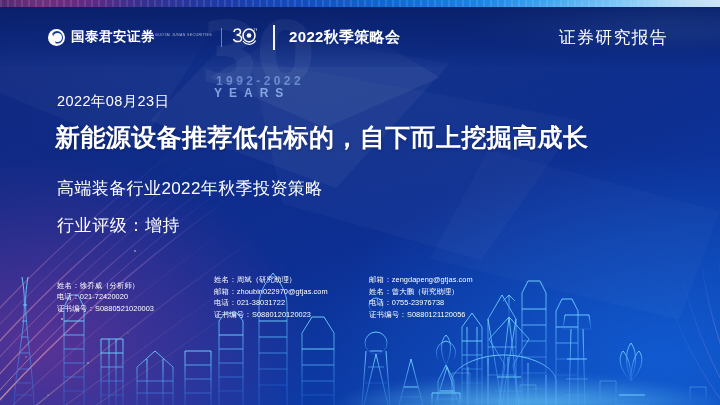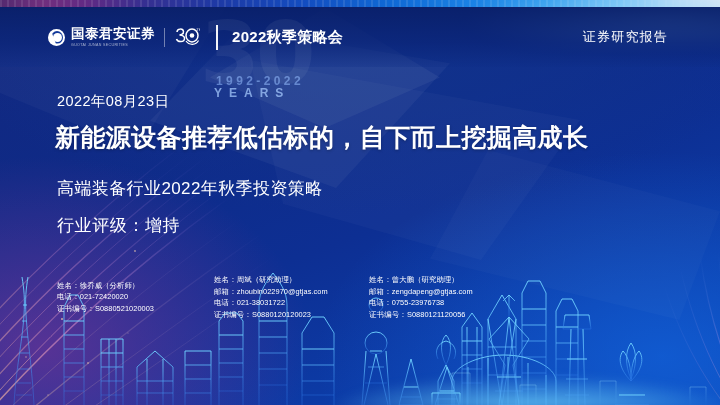--- a/index.html
+++ b/index.html
@@ -80,38 +80,38 @@
     border-radius:50%; background:#fff; z-index:2;
   }
   .brand-cn {
     color:#fff; font-size:13.5px; font-weight:bold; letter-spacing:.5px;
     line-height:1; white-space:nowrap;
   }
   .brand-en {
     color:rgba(255,255,255,.62); font-size:3.6px; letter-spacing:.35px;
     margin-top:2.5px; white-space:nowrap; transform:scaleY(1.1);
   }
-  .brand-txt{ display:flex; flex-direction:column; justify-content:center; }
+  .brand-txt{ display:flex; flex-direction:row; justify-content:center; }
   .brand-div {
     width:1px; height:19px; background:rgba(255,255,255,.42); margin:0 9px;
   }
   .anniv30 {
     position:relative; width:26px; height:22px; flex:none;
   }
   .anniv30 svg { display:block; }
   .hdr-sep {
     width:2px; height:25px; background:#ffffff; margin:0 14px 0 16px; opacity:.95;
   }
   .hdr-theme {
     color:#ffffff; font-size:15px; font-weight:bold; letter-spacing:.3px;
     white-space:nowrap;
   }
   .hdr-right {
     margin-left:auto; margin-right:52px;
-    color:#ffffff; font-size:13px; letter-spacing:1.2px; white-space:nowrap;
+    color:#ffffff; font-size:17px; letter-spacing:1.2px; white-space:nowrap;
   }
 
   
   .wm-wrap{ position:absolute; top:14px; left:186px; width:180px; height:110px; z-index:2; }
   .wm-30 {
     position:absolute; top:-4px; left:14px;
     font-size:86px; font-weight:bold; line-height:1;
     color:rgba(255,255,255,.055);
     letter-spacing:-4px;
     font-family:"DejaVu Sans",sans-serif;
@@ -443,24 +443,24 @@
         <div class="a-line">
           <span class="lb">电话：</span><span>021-38031722</span>
         </div>
         <div class="a-line">
           <span class="lb">证书编号：</span><span>S0880120120023</span>
         </div>
       </div>
 
       <div class="analyst">
         <div class="a-line">
+          <span class="lb">邮箱：</span><span>zengdapeng@gtjas.com</span>
+        </div>
+        <div class="a-line">
           <span class="lb">姓名：</span><span>曾大鹏（研究助理）</span>
-        </div>
-        <div class="a-line">
-          <span class="lb">邮箱：</span><span>zengdapeng@gtjas.com</span>
         </div>
         <div class="a-line">
           <span class="lb">电话：</span><span>0755-23976738</span>
         </div>
         <div class="a-line">
           <span class="lb">证书编号：</span><span>S0880121120056</span>
         </div>
       </div>
 
     </div>

